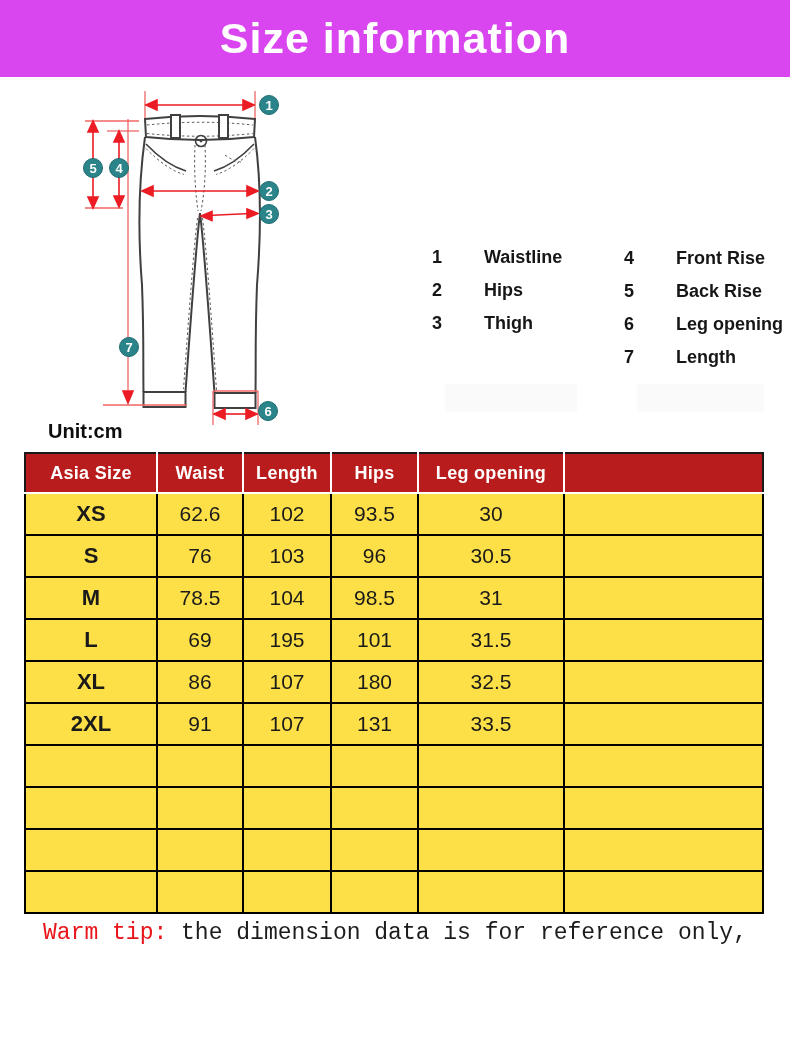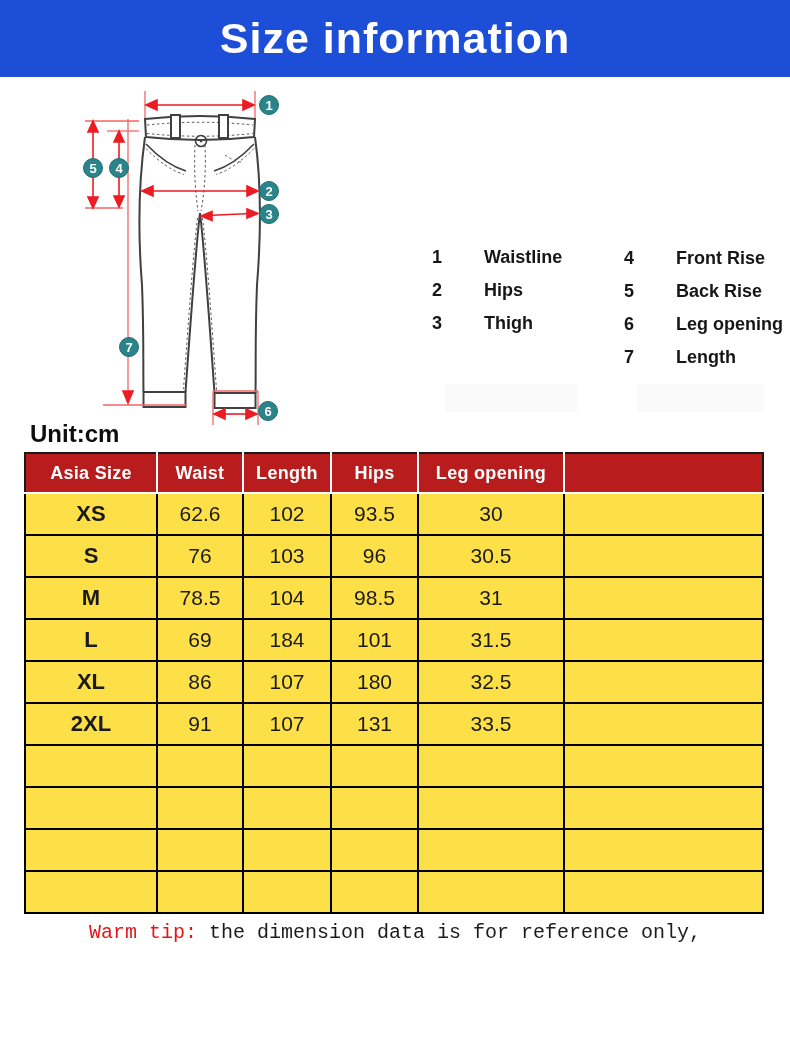--- a/index.html
+++ b/index.html
@@ -1,47 +1,47 @@
 <!DOCTYPE html>
 <html><head>
 <meta charset="utf-8">
 <style>
   html,body{margin:0;padding:0;background:#fff;}
   .canvas{position:relative;width:790px;height:1055px;background:#fff;overflow:hidden;
           font-family:"Liberation Sans",sans-serif;color:#111;}
   
-  .titlebar{position:absolute;left:0;top:0;width:790px;height:77px;background:#1d4ed8;
+  .titlebar{position:absolute;left:0;top:0;width:790px;height:77px;background:#d946ef;
             display:flex;align-items:center;justify-content:center;}
   .titlebar h1{margin:0;color:#fff;font-size:43px;font-weight:700;letter-spacing:1px;}
   
   .diagram{position:absolute;left:55px;top:85px;width:370px;height:350px;}
   
   .legend-col{position:absolute;font-size:18px;font-weight:700;color:#161616;}
   .legend-col1{left:432px;top:241px;}
   .legend-col2{left:624px;top:242px;}
   .legend-row{height:33px;display:flex;align-items:center;}
   .legend-num{width:24px;}
   .legend-label{white-space:nowrap;margin-left:28px;}
   .ghost{position:absolute;background:#fafafa;}
   
-  .unit{position:absolute;left:30px;top:420px;font-size:24px;font-weight:600;color:#0d0d0d;}
+  .unit{position:absolute;left:48px;top:420px;font-size:20px;font-weight:600;color:#0d0d0d;}
   
   .size-table{position:absolute;left:24px;top:452px;border-collapse:collapse;table-layout:fixed;
               width:738px;}
   .size-table th{background:#b91c1c;color:#fff;font-size:18px;font-weight:700;height:36px;
                  border:2px solid #fff;border-top:2px solid #191919;text-align:center;letter-spacing:.3px;}
   .size-table th:first-child{border-left:2px solid #191919;}
   .size-table th:last-child{border-right:2px solid #191919;}
   .size-table td{border:2px solid #000;height:40px;text-align:center;font-size:21px;
                  color:#1a1a1a;background:#fde047;padding:0;}
   .size-table td.size-cell{font-weight:700;font-size:22px;}
   .size-table{border:2px solid #000;}
   
   .warm-tip{position:absolute;left:0;top:916px;width:790px;text-align:center;
-            font-family:"Liberation Mono",monospace;font-size:20px;line-height:34px;color:#1c1c1c;}
+            font-family:"Liberation Mono",monospace;font-size:23px;line-height:34px;color:#1c1c1c;}
   .warm-tip .red{color:#e8151b;}
 </style>
 </head>
 <body>
 
 <div class="canvas">
 
   <div class="titlebar">
     <h1>Size information</h1>
   </div>
@@ -231,21 +231,21 @@
           <td class="size-cell">M</td>
           <td>78.5</td>
           <td>104</td>
           <td>98.5</td>
           <td>31</td>
           <td></td>
         </tr>
         <tr>
           <td class="size-cell">L</td>
           <td>69</td>
-          <td>184</td>
+          <td>195</td>
           <td>101</td>
           <td>31.5</td>
           <td></td>
         </tr>
         <tr>
           <td class="size-cell">XL</td>
           <td>86</td>
           <td>107</td>
           <td>180</td>
           <td>32.5</td>

